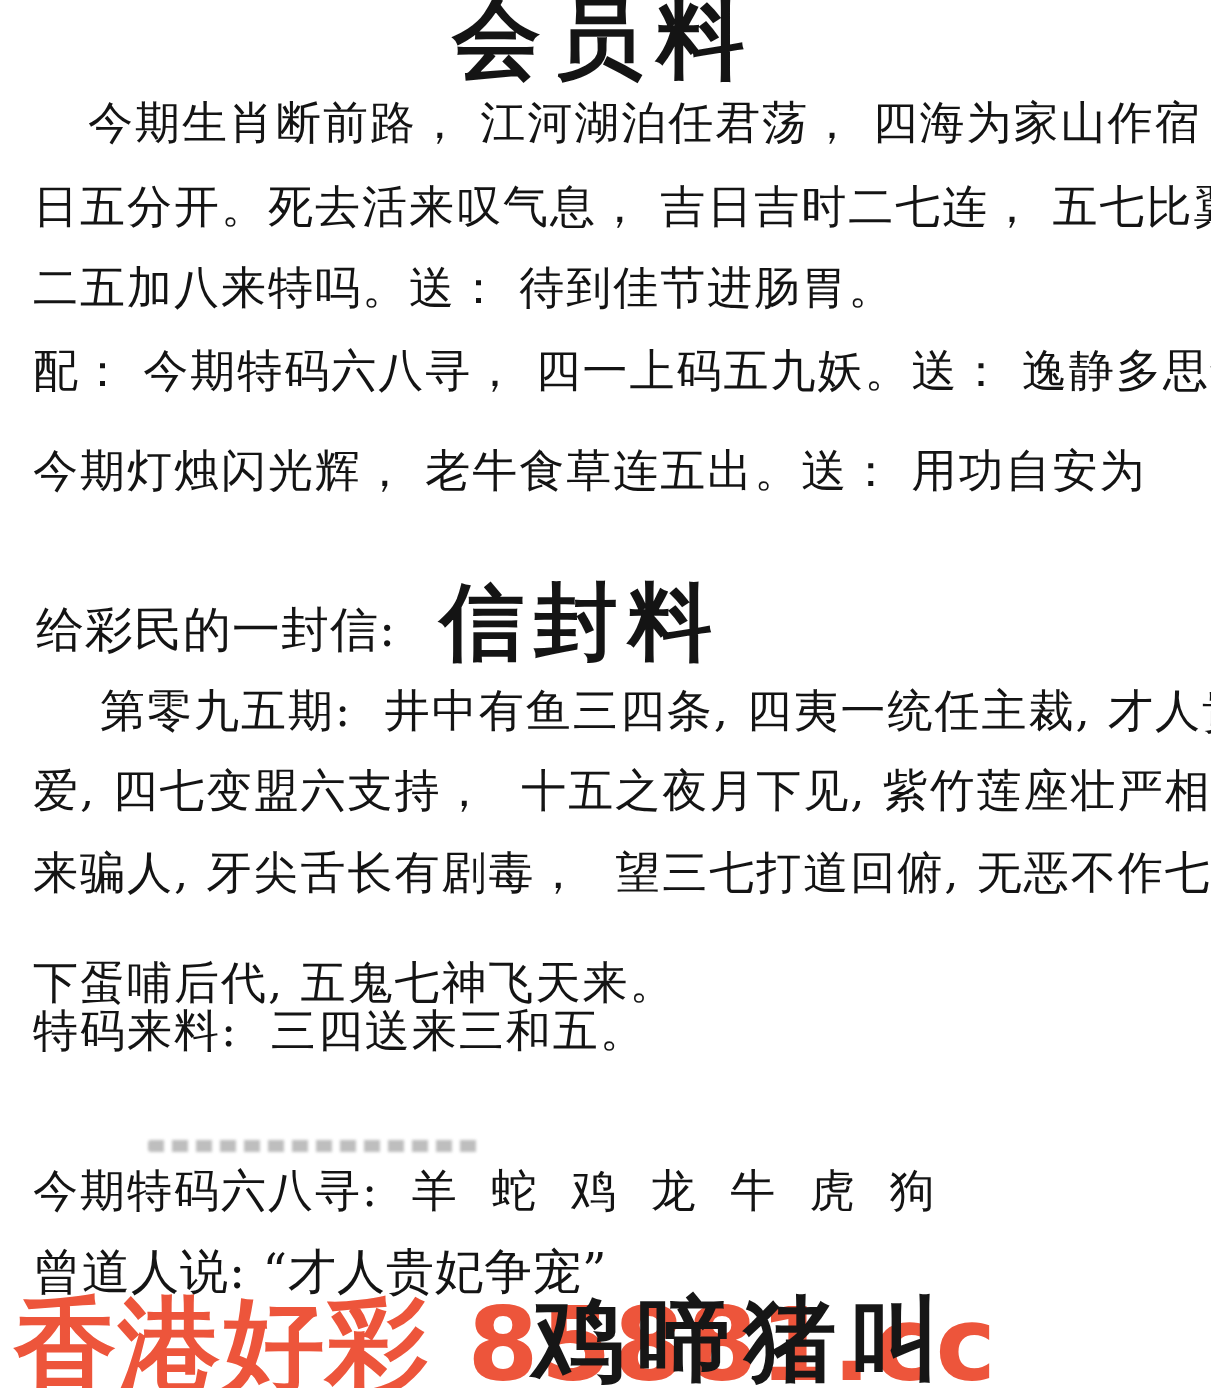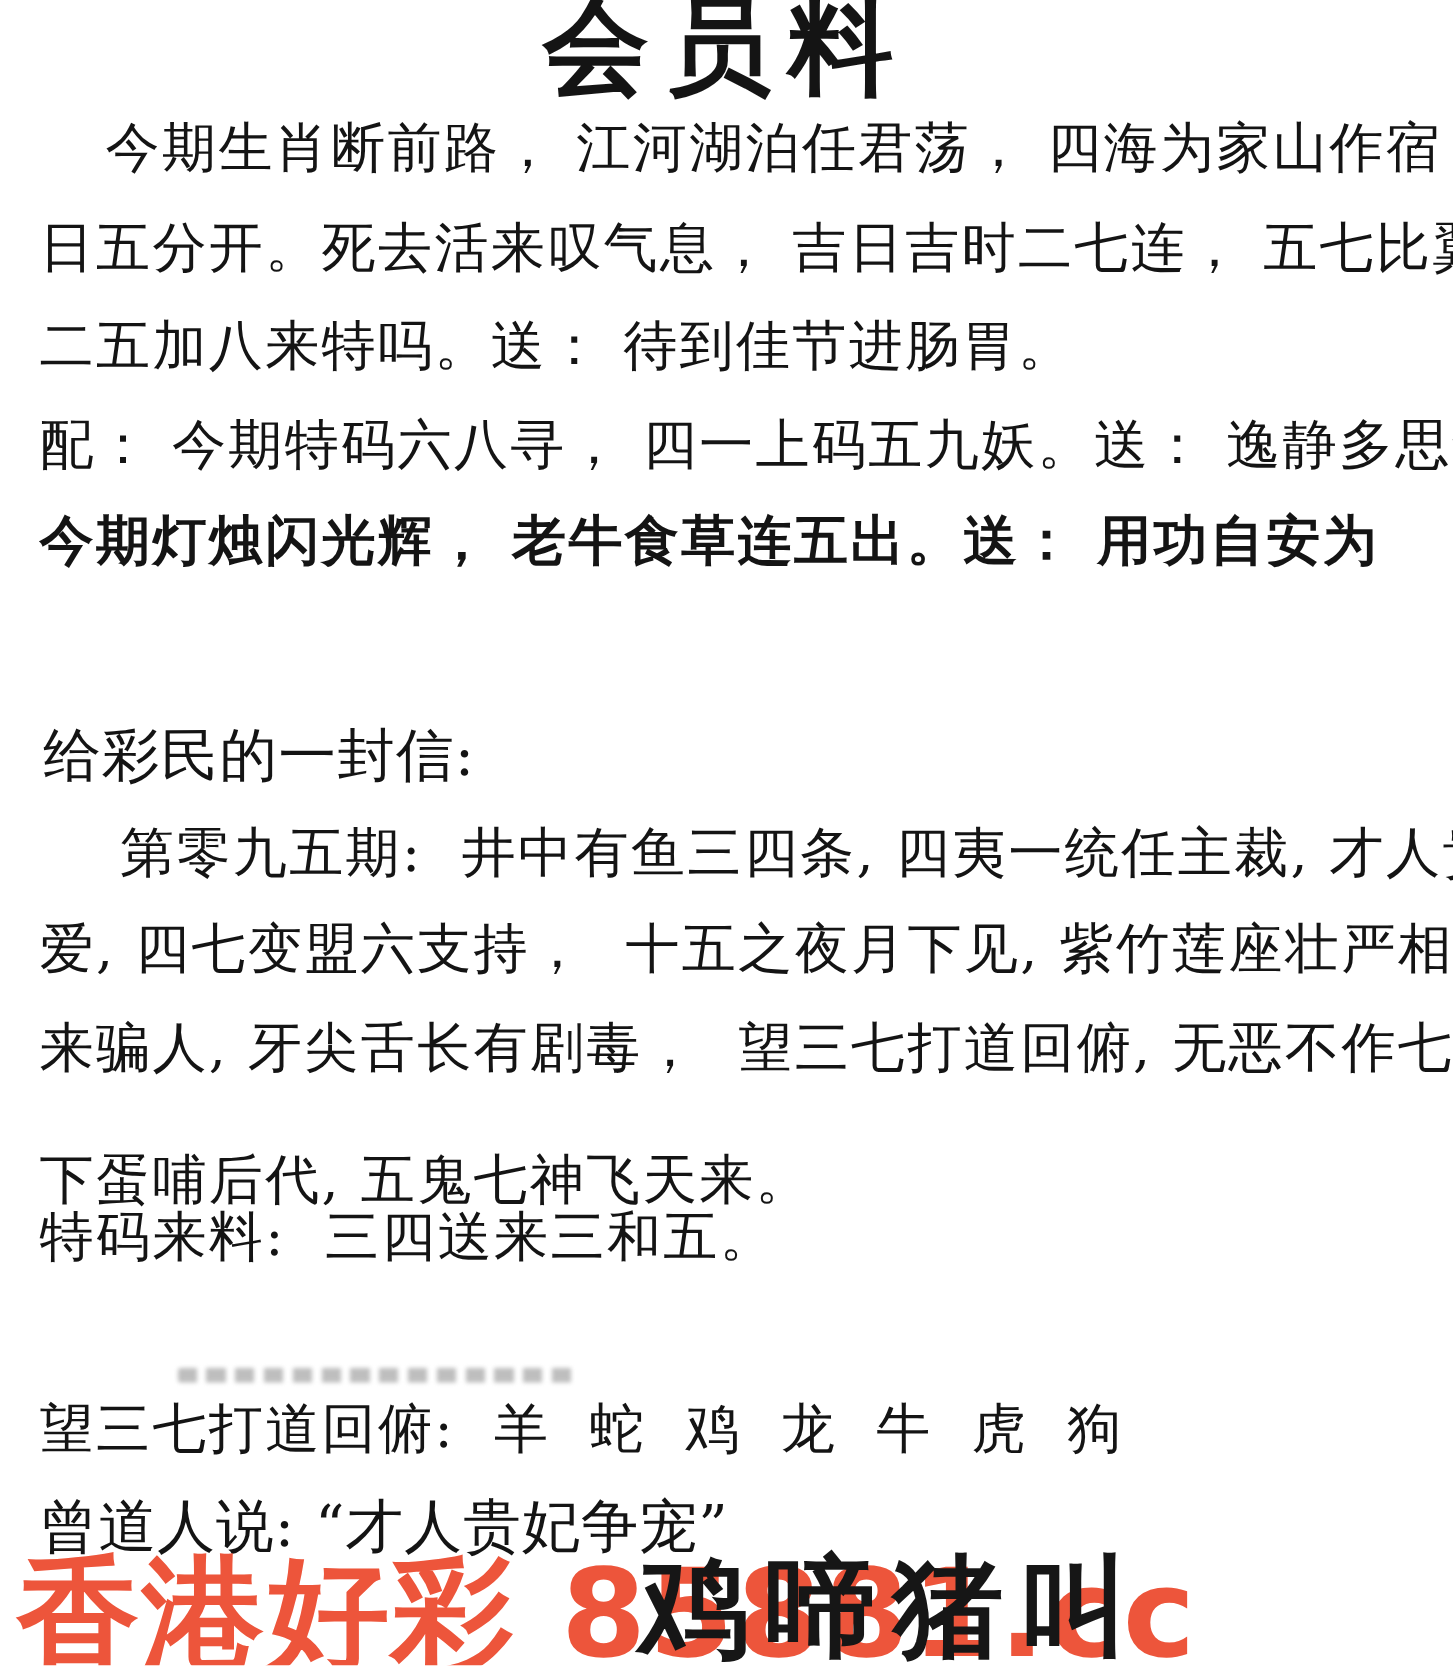--- a/index.html
+++ b/index.html
@@ -86,32 +86,33 @@
 <body>
 
 <div class="page">
 
   <div class="big-title" style="top:-20px;">会员料</div>
 
   <div class="line" style="top:96px;  left:88px;">今期生肖断前路， 江河湖泊任君荡， 四海为家山作宿， 夜来当</div>
   <div class="line" style="top:180px; left:33px;">日五分开。死去活来叹气息， 吉日吉时二七连， 五七比翼志凌云，</div>
   <div class="line" style="top:261px; left:33px;">二五加八来特吗。送： 待到佳节进肠胃。</div>
   <div class="line" style="top:344px; left:33px;">配： 今期特码六八寻， 四一上码五九妖。送： 逸静多思维。</div>
-  <div class="line" style="top:424px; left:33px;font-weight:bold;">今期灯烛闪光辉， 老牛食草连五出。送： 用功自安为</div>
+  <div class="line" style="top:444px; left:33px;">今期灯烛闪光辉， 老牛食草连五出。送： 用功自安为</div>
 
   <div class="small-label" style="top:598px; left:36px;">给彩民的一封信:</div>
+  <div class="section-title" style="top:566px; left:440px;">信封料</div>
 
   <div class="line" style="top:684px; left:100px;">第零九五期:  井中有鱼三四条, 四夷一统任主裁, 才人贵妃争宠</div>
   <div class="line" style="top:764px; left:33px;">爱, 四七变盟六支持，  十五之夜月下见, 紫竹莲座壮严相, 三八不用</div>
   <div class="line" style="top:846px; left:33px;">来骗人, 牙尖舌长有剧毒，  望三七打道回俯, 无恶不作七大乱, 黑蛇</div>
   <div class="line" style="top:924px; left:33px;margin-top:32px;">下蛋哺后代, 五鬼七神飞天来。</div>
 
   <div class="line" style="top:1004px; left:33px;">特码来料:  三四送来三和五。</div>
 
   <div class="smudge"></div>
 
-  <div class="line" style="top:1164px; left:33px;">望三七打道回俯:  羊  蛇  鸡  龙  牛  虎  狗</div>
+  <div class="line" style="top:1164px; left:33px;">今期特码六八寻:  羊  蛇  鸡  龙  牛  虎  狗</div>
   <div class="small-label" style="top:1240px; left:33px;">曾道人说: “才人贵妃争宠”</div>
 
   <div class="watermark">香港好彩 85881.cc</div>
   <div class="overlay-title">鸡啼猪叫</div>
 
 </div>
 
 </body></html>

